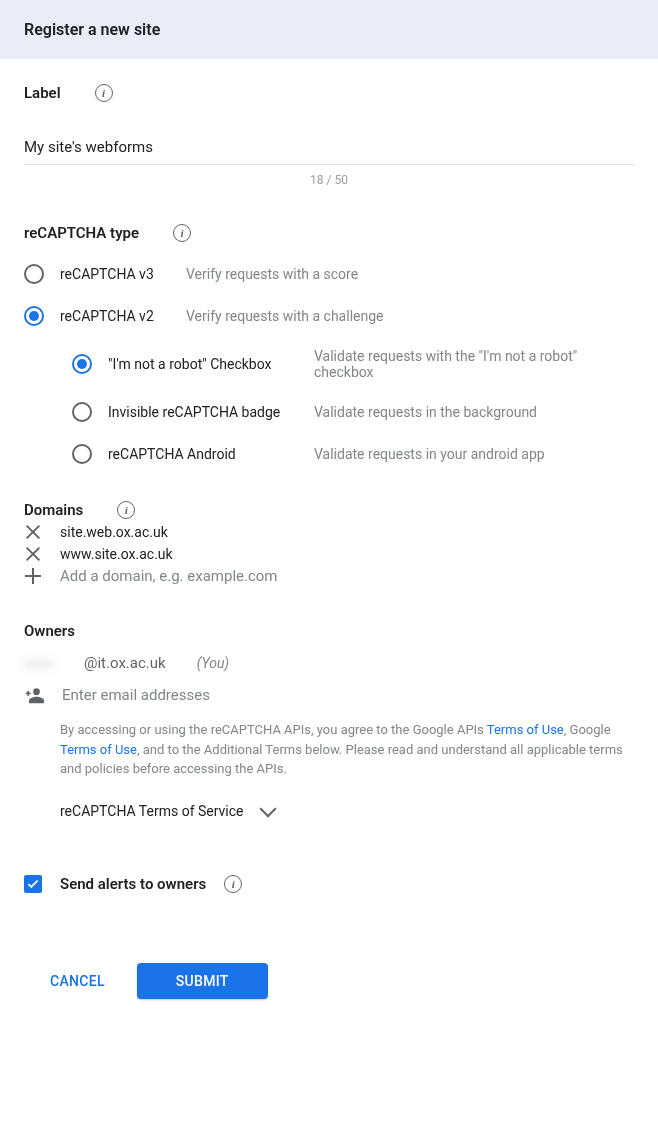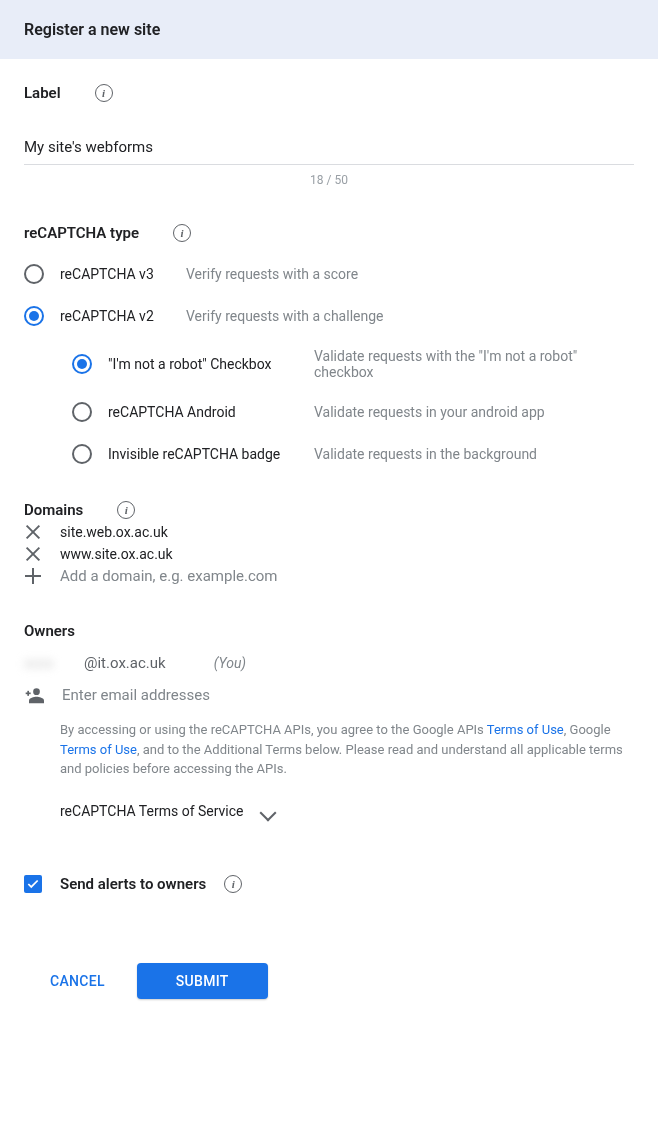--- a/index.html
+++ b/index.html
@@ -168,21 +168,21 @@
     .owner-blur {
       filter: blur(4px);
       color: #ccc;
       display: inline-block;
       width: 60px;
     }
     .owner-you {
       font-size: 14px;
       color: #80868b;
       font-style: italic;
-      margin-left: 30px;
+      margin-left: 13px;
     }
     .person-add-icon {
       width: 20px;
       height: 18px;
       position: relative;
     }
     .person-add-icon svg { display: block; }
     .checkbox-row {
       display: flex;
       align-items: center;
@@ -212,21 +212,21 @@
       margin-left: 36px;
       margin-top: 16px;
       line-height: 1.5;
     }
     .tos-text a {
       color: #1a73e8;
       text-decoration: none;
     }
     .tos-expand {
       display: flex;
-      align-items: flex-end;
+      align-items: center;
       gap: 18px;
       margin-left: 36px;
       margin-top: 24px;
       font-size: 14px;
       color: #202124;
       cursor: pointer;
     }
     .chevron {
       width: 12px;
       height: 12px;
@@ -305,27 +305,27 @@
     <div class="sub-options">
       <div class="radio-row">
         <div class="radio-outer selected">
             <div class="radio-inner"></div>
           </div>
         <span class="radio-label">"I'm not a robot" Checkbox</span>
         <span class="radio-desc">Validate requests with the "I'm not a robot" checkbox</span>
       </div>
       <div class="radio-row">
         <div class="radio-outer"></div>
-        <span class="radio-label">reCAPTCHA Android</span>
-        <span class="radio-desc">Validate requests in your android app</span>
+        <span class="radio-label">Invisible reCAPTCHA badge</span>
+        <span class="radio-desc">Validate requests in the background</span>
       </div>
       <div class="radio-row">
         <div class="radio-outer"></div>
-        <span class="radio-label">Invisible reCAPTCHA badge</span>
-        <span class="radio-desc">Validate requests in the background</span>
+        <span class="radio-label">reCAPTCHA Android</span>
+        <span class="radio-desc">Validate requests in your android app</span>
       </div>
     </div>
   </div>
 
   <div class="section">
     <div class="section-label">
       <span>Domains</span>
       <span class="info-icon">i</span>
     </div>
     <div class="domain-row">

